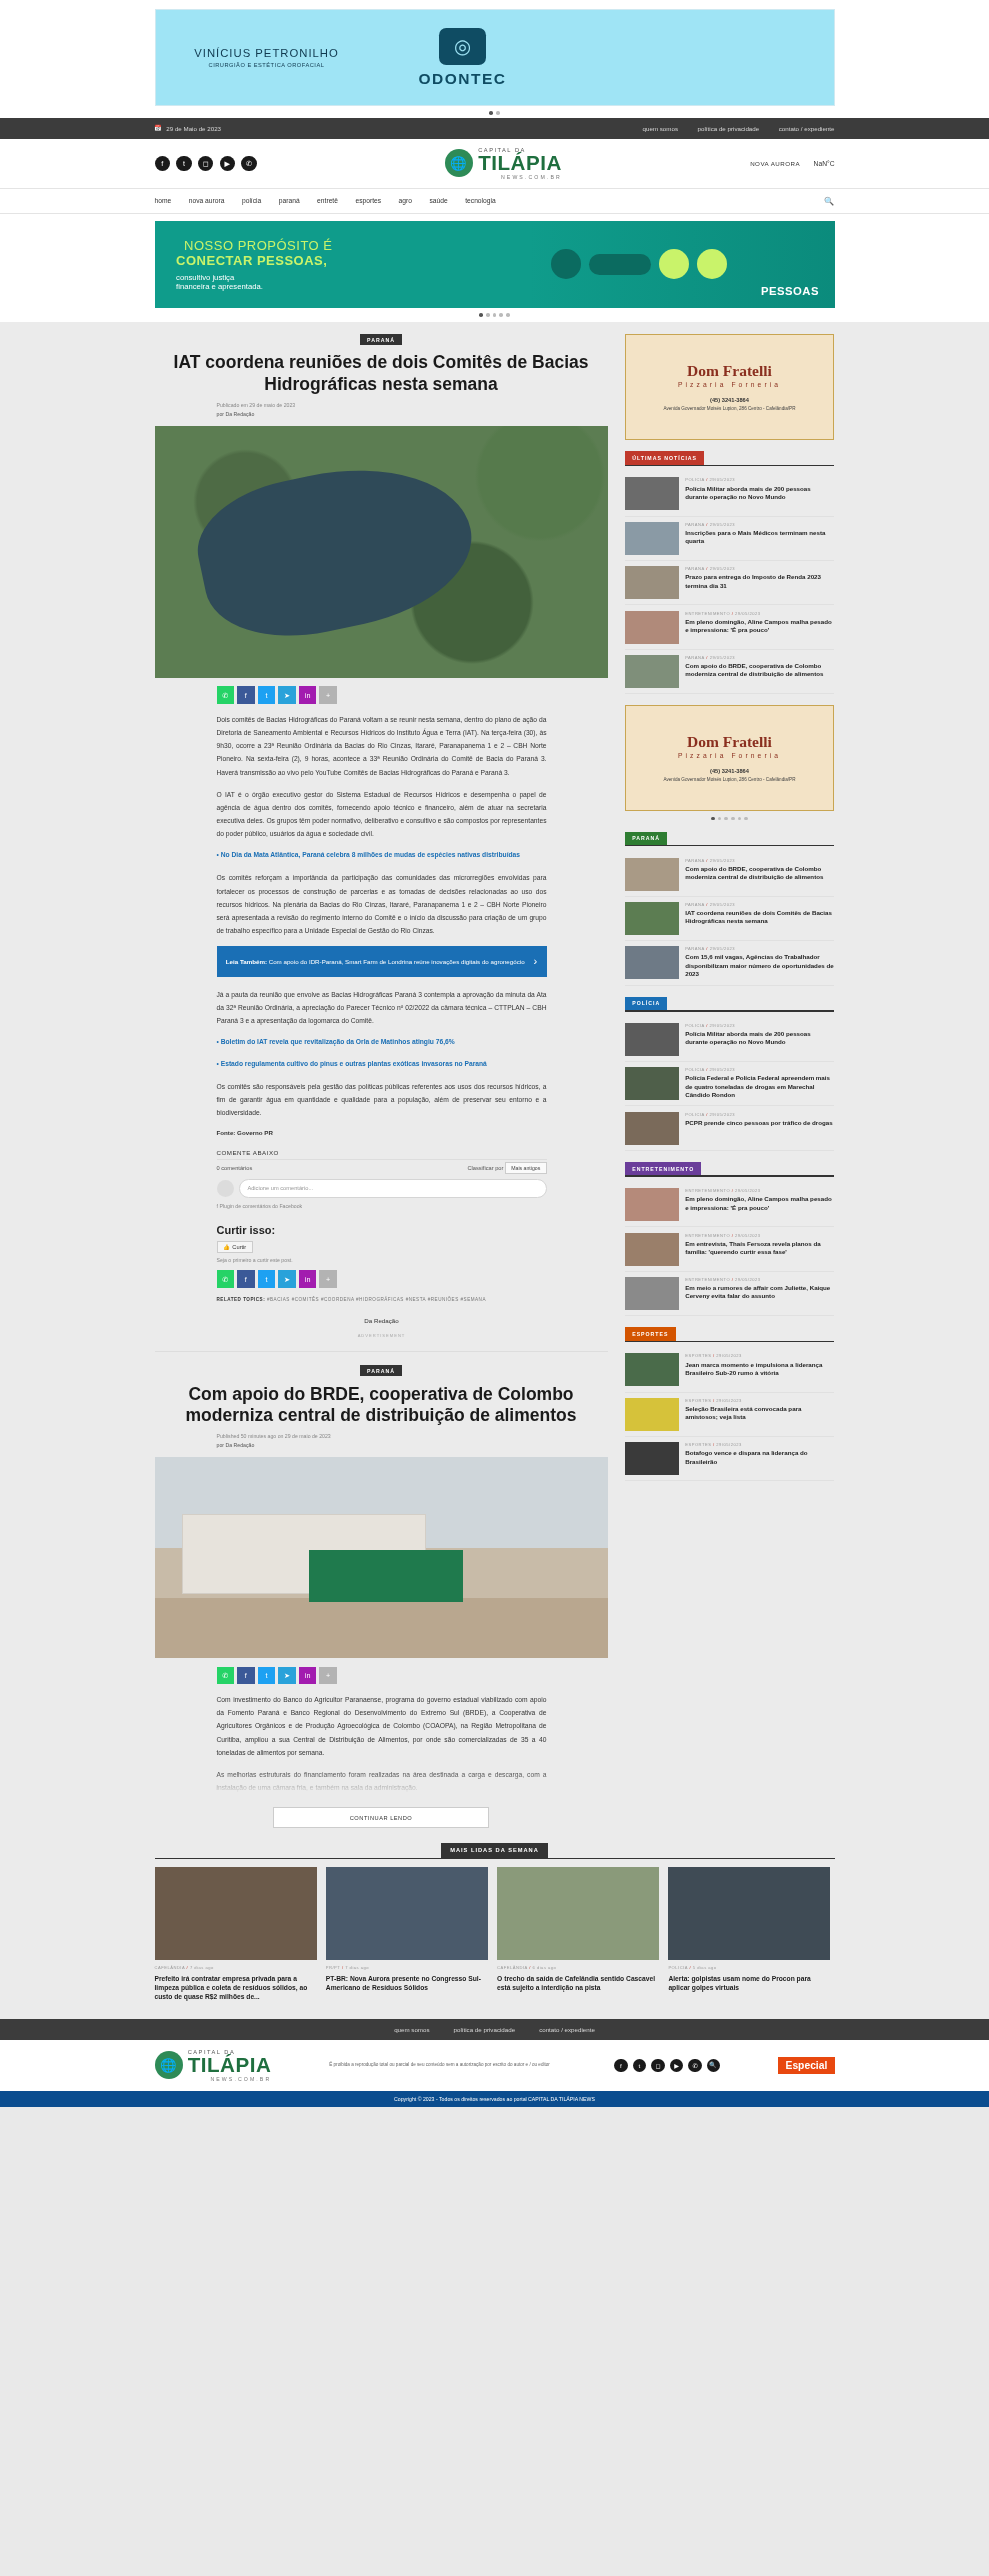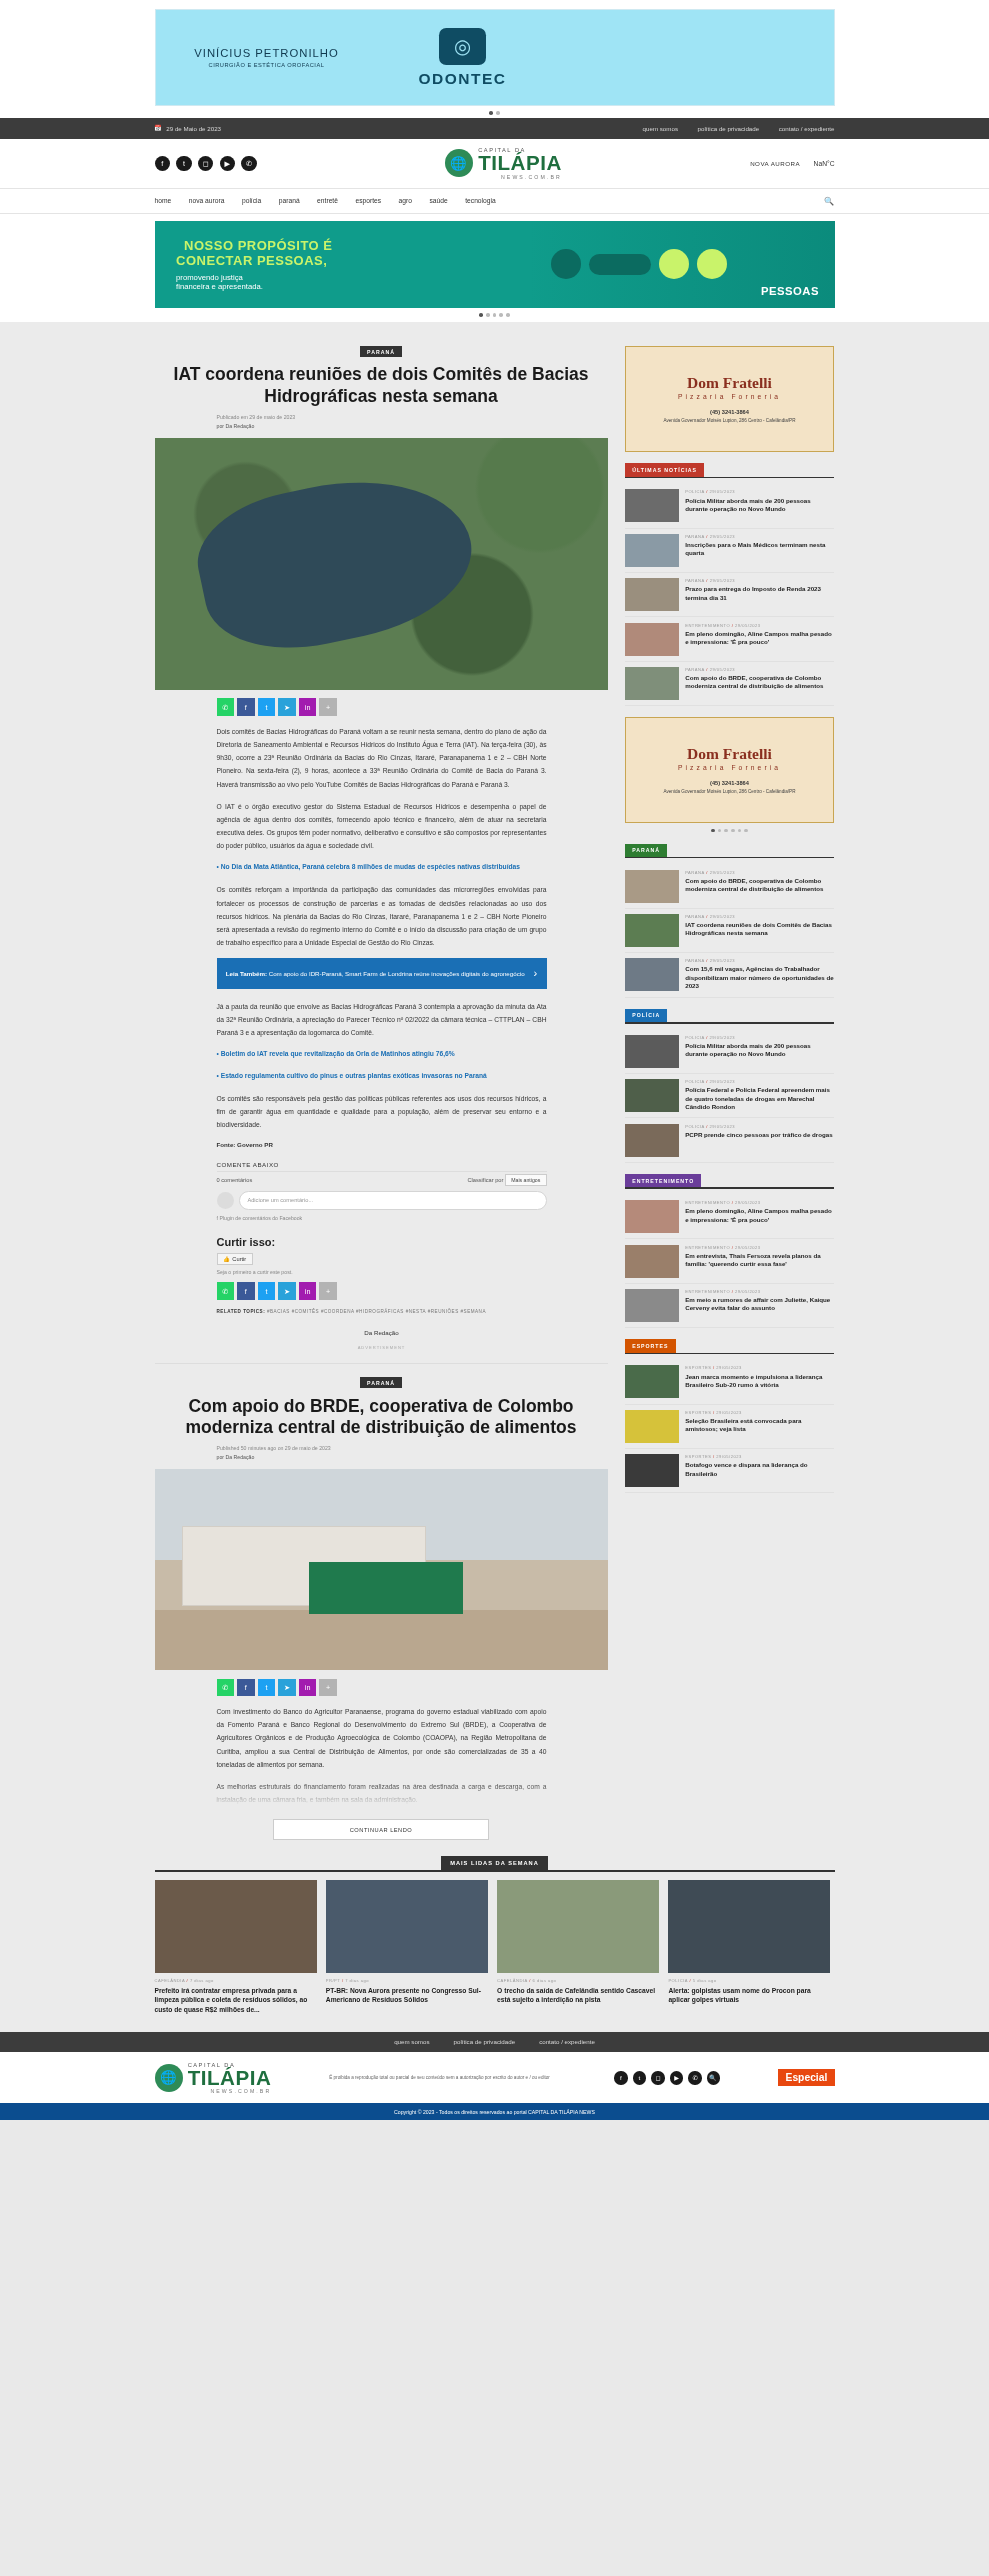--- a/index.html
+++ b/index.html
@@ -67,32 +67,32 @@
   .nav ul li { font-size: 6.7px; color:#333; }
   .nav .srch { font-size: 8.2px; color:#333; }
 
   
   .sicoob-wrap { background: #fff; padding: 7.2px 0 5.2px; display:flex;flex-direction:column;align-items:center;}
   .sicoob {
     width: 680px; height: 87px; background: linear-gradient(90deg,#0f9c8b 0%, #0f9c8b 55%, #0b8b7c 100%);
     display:flex; align-items:center; position:relative; color:#fff; overflow:hidden;
   }
   .sicoob .txt { padding-left: 21.6px; width: 289px; }
-  .sicoob .txt .l1 { font-size: 13px; font-weight: bold; color:#c9f36a; letter-spacing:0.5px;padding-left:8px;}
+  .sicoob .txt .l1 { font-size: 13px; font-weight: normal; color:#c9f36a; letter-spacing:0.5px;padding-left:8px;}
   .sicoob .txt .l2 { font-size: 13px; font-weight: bold; color:#c9f36a; letter-spacing:0.5px; margin-bottom:4.1px;}
   .sicoob .txt .l3 { font-size: 7.7px; }
   .sicoob .txt .l4 { font-size: 7.7px; }
   .sicoob .art { flex:1; display:flex; align-items:center; justify-content:center; gap: 8.2px;}
   .sicoob .art .blob { width: 30px;height:30px;border-radius:50%;background:#c9f36a; }
   .sicoob .art .blob.dark { background:#0b6b60; }
   .sicoob .art .bar { width: 62px; height: 21.6px; border-radius: 10.8px; background:#0b6b60; }
   .sicoob .logo { position:absolute; right: 15.5px; bottom: 11.3px; font-size: 11.3px; font-weight:bold; letter-spacing:0.5px;}
 
   
-  .content { width: 680px; margin: 16px auto; display:flex; gap: 17.5px; padding-top: 8.2px; background:#ebebeb;}
+  .content { width: 680px; margin: 4px auto; display:flex; gap: 17.5px; padding-top: 8.2px; background:#ebebeb;}
   .main-col { width: 453px; }
   .side-col { width: 209px; }
 
   .kicker {
     display:inline-block; background:#333; color:#fff; font-size:5.2px; letter-spacing:1px;
     padding: 2.6px 7.2px; font-weight:bold;
   }
   .art-title { font-size: 17.5px; line-height: 1.25; font-weight: bold; color:#1a1a1a; margin: 7.2px 0 5.2px; }
   .art-meta { font-size: 5.2px; color:#888; line-height:1.7; }
   .art-meta .by { color:#555; }
@@ -275,21 +275,21 @@
       </ul>
       <div class="srch">🔍</div>
     </div>
   </div>
 
   <div class="sicoob-wrap">
     <div class="sicoob">
       <div class="txt">
         <div class="l1">NOSSO PROPÓSITO É</div>
         <div class="l2">CONECTAR PESSOAS,</div>
-        <div class="l3">promovendo justiça</div>
+        <div class="l3">consultivo justiça</div>
         <div class="l4">financeira e apresentada.</div>
       </div>
       <div class="art">
         <div class="blob dark"></div>
           <div class="bar"></div>
           <div class="blob"></div>
           <div class="blob"></div>
       </div>
       <div class="logo">PESSOAS</div>
     </div>

